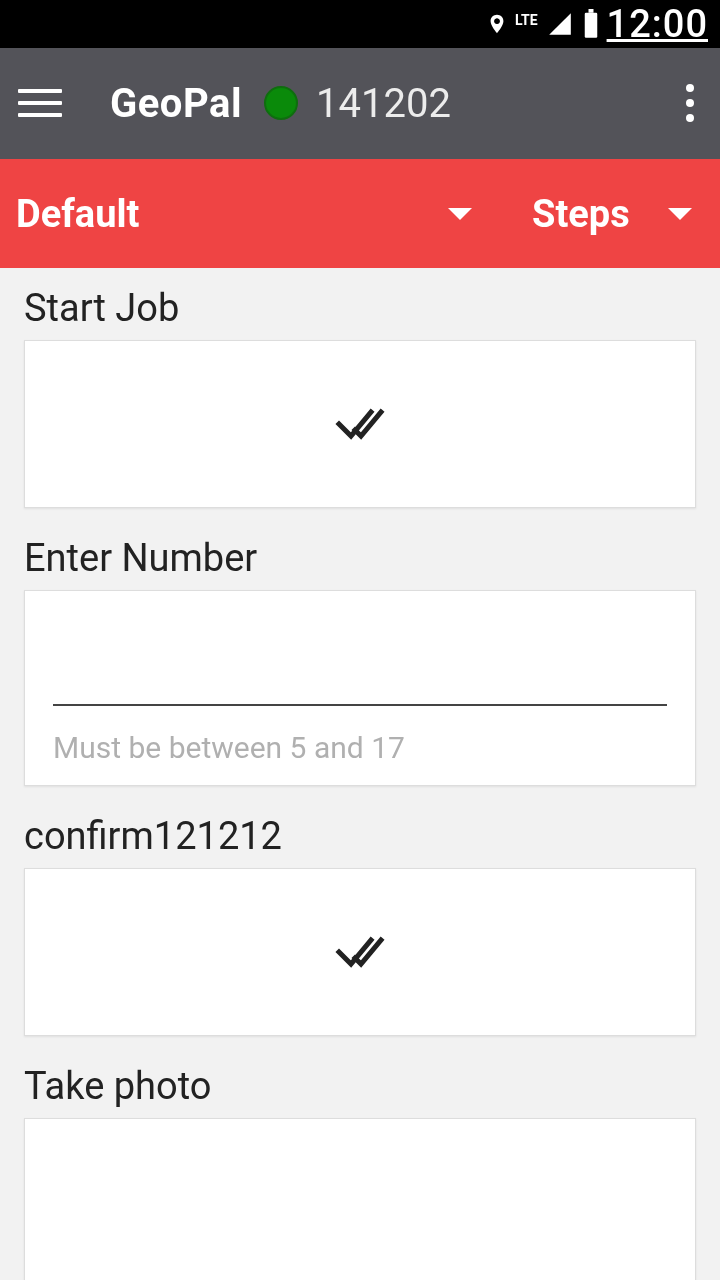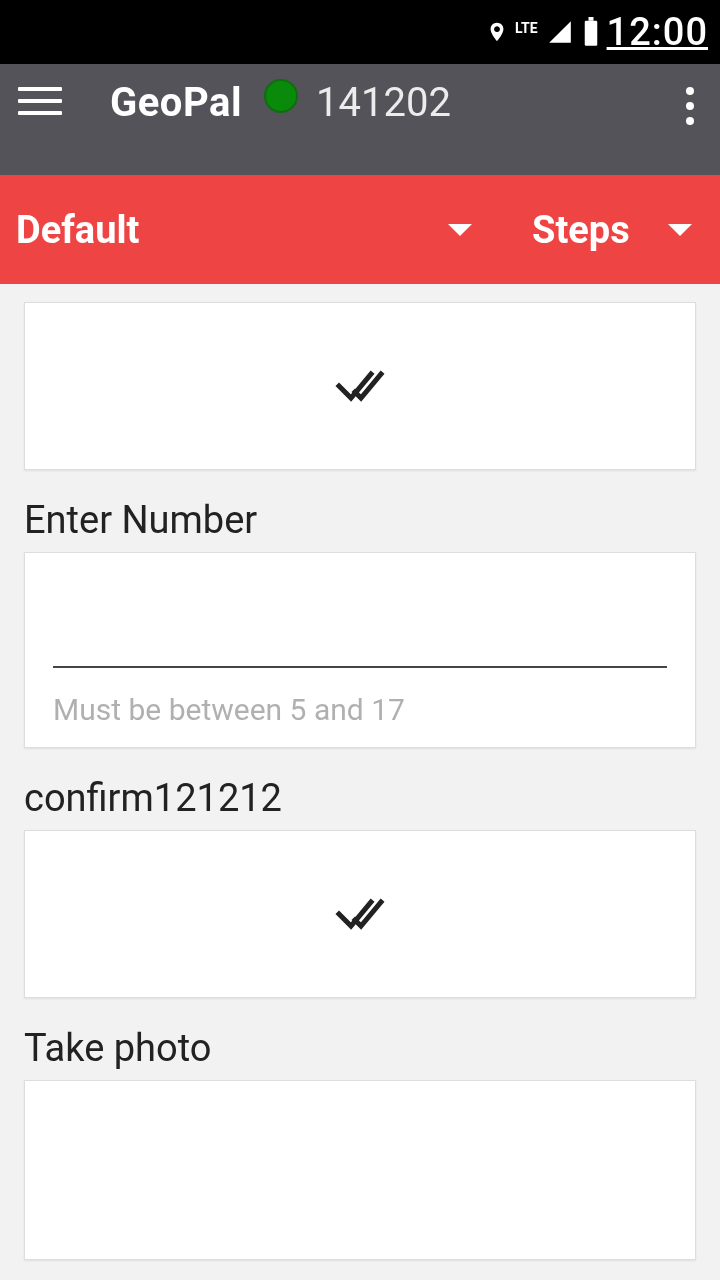--- a/index.html
+++ b/index.html
@@ -4,21 +4,21 @@
   <style>
     * { margin: 0; padding: 0; box-sizing: border-box; }
     body {
       width: 720px;
       height: 1280px;
       font-family: Roboto, -apple-system, sans-serif;
       background: #f2f2f2;
       overflow: hidden;
     }
     .status-bar {
-      height: 64px;
+      height: 48px;
       background: #000;
       color: #fff;
       display: flex;
       justify-content: flex-end;
       align-items: center;
       padding: 0 12px;
       gap: 6px;
       font-size: 28px;
       font-weight: 500;
     }
@@ -33,22 +33,22 @@
       font-weight: 700;
       border: 1px solid transparent;
       line-height: 1;
       padding-bottom: 8px;
     }
     .app-bar {
       height: 110px;
       background: #535359;
       color: #fff;
       display: flex;
-      align-items: flex-start;
-      padding: 15px 18px;
+      align-items: center;
+      padding: 4px 18px;
     }
     .hamburger {
       width: 44px;
       height: 44px;
       display: flex;
       flex-direction: column;
       justify-content: center;
       gap: 8px;
       margin-right: 48px;
     }
@@ -219,20 +219,21 @@
   </div>
   <div class="dropdown right">
     <span>Steps</span>
     <span class="caret"></span>
   </div>
 </div>
 
 <div class="content">
 
   <div class="step">
+    <div class="step-label">Start Job</div>
     <div class="card check">
       <span class="double-check">
         <svg width="50" height="36" viewBox="0 0 50 36" fill="none" stroke="#222" stroke-width="5" stroke-linecap="square">
           <path d="M4 18 L16 30 L36 6"></path>
           <path d="M20 24 L26 30 L46 6"></path>
         </svg>
       </span>
     </div>
   </div>
 

